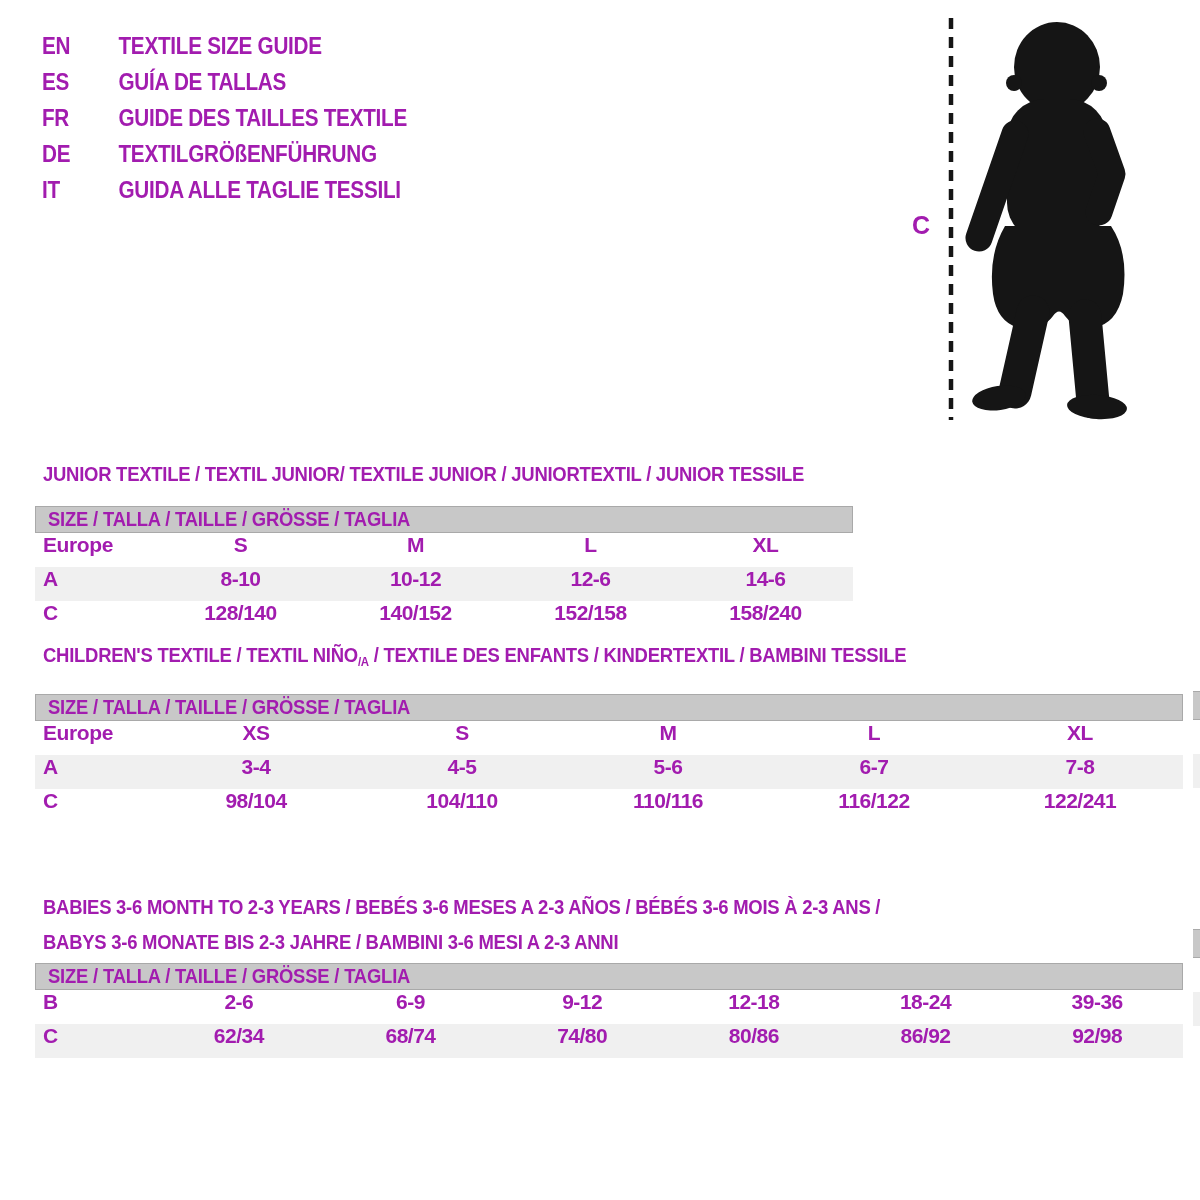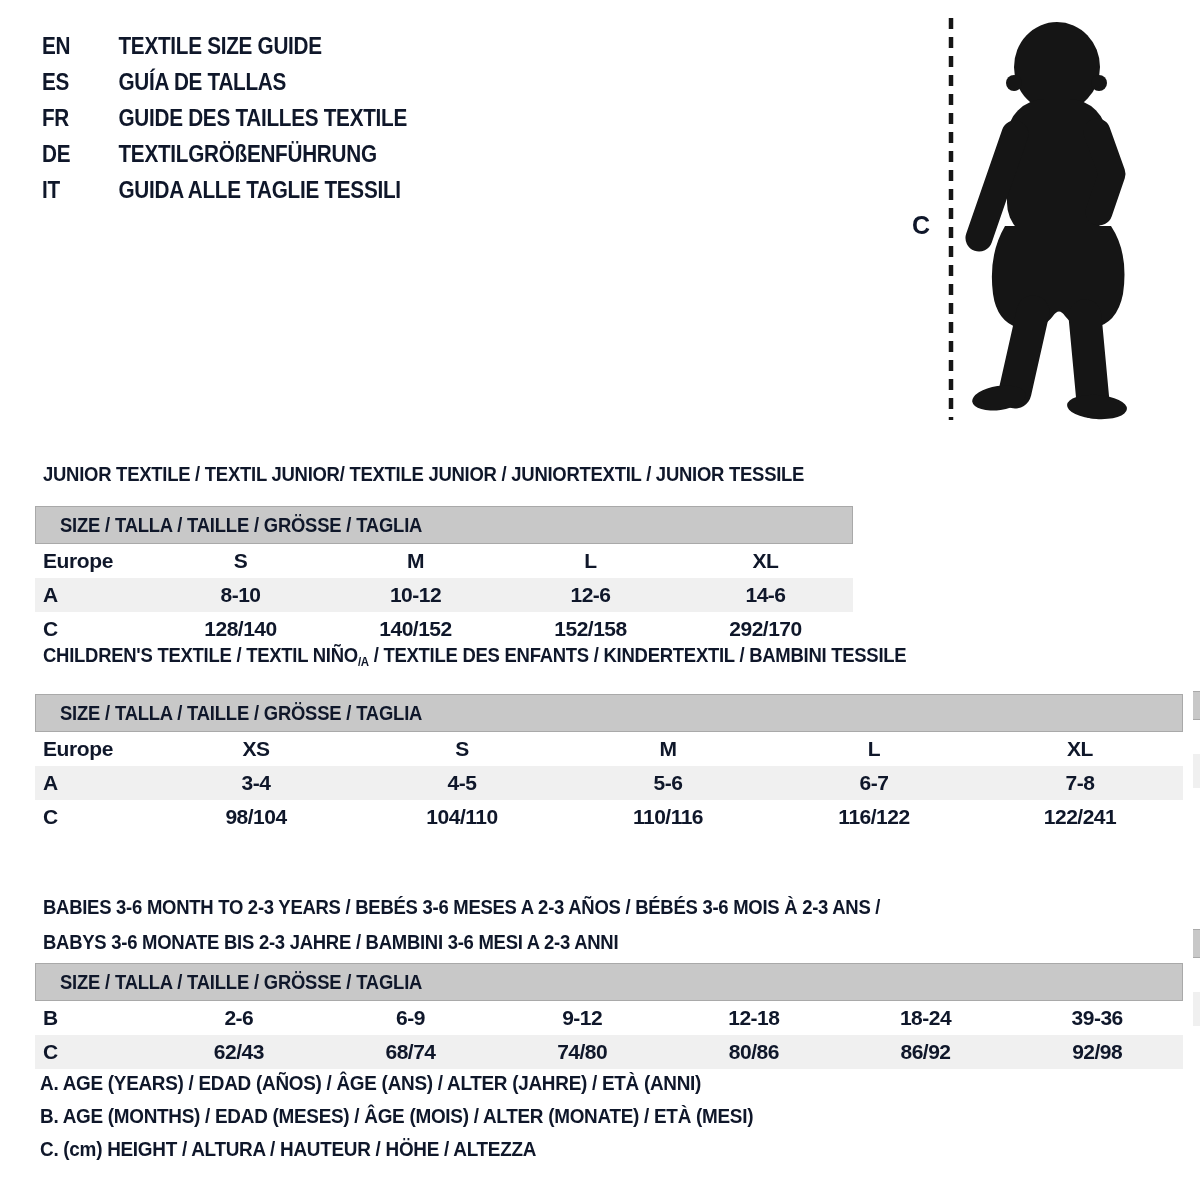--- a/index.html
+++ b/index.html
@@ -4,21 +4,21 @@
 <style>
   html, body { margin: 0; padding: 0; background: #888; }
   * { box-sizing: border-box; }
   #page {
     position: relative;
     width: 1200px;
     height: 1200px;
     margin: 0 auto;
     background: #ffffff;
     font-family: "Liberation Sans", sans-serif;
-    color: #0f172a;
+    color: #a21caf;
     overflow: hidden;
   }
 
   
   .header-block {
     position: absolute;
     top: 28px;
     left: 42px;
   }
   .lang-row {
@@ -69,39 +69,38 @@
     top: 4px;
   }
   .title-gap { height: 20px; }
   .title-gap-lg { height: 24px; }
 
   .size-table { background: #fff; }
   .size-table.w-junior { width: 818px; }
   .size-table.w-full   { width: 1148px; }
 
   .size-bar {
-    height: 38px;
+    height: 27px;
     background: #c8c8c8;
     border: 1px solid #a9a9a9;
     display: flex;
     align-items: center;
-    padding-left: 24px;
+    padding-left: 12px;
   }
   .size-bar span {
     font-size: 20px;
     font-weight: bold;
     letter-spacing: -0.2px;
     white-space: nowrap;
     transform: scaleX(0.92);
     transform-origin: 0 50%;
   }
   .trow {
     display: flex;
     height: 34px;
-    align-items: center;
   }
   .trow.shaded { background: #f0f0f0; }
   .tlabel {
     width: 118px;
     padding-left: 8px;
     font-size: 21px;
     font-weight: bold;
     letter-spacing: -0.4px;
   }
   .tcell {
@@ -203,21 +202,21 @@
         <div class="tcell">8-10</div>
         <div class="tcell">10-12</div>
         <div class="tcell">12-6</div>
         <div class="tcell">14-6</div>
       </div>
       <div class="trow">
         <div class="tlabel">C</div>
         <div class="tcell">128/140</div>
         <div class="tcell">140/152</div>
         <div class="tcell">152/158</div>
-        <div class="tcell">292/170</div>
+        <div class="tcell">158/240</div>
       </div>
     </div>
   </div>
 
   <div class="section" style="top:643px;">
     <div class="section-title">
       <span>CHILDREN'S TEXTILE / TEXTIL NIÑO</span><span class="sub">/A</span><span> / TEXTILE DES ENFANTS / KINDERTEXTIL / BAMBINI TESSILE</span>
     </div>
     <div class="title-gap-lg"></div>
     <div class="size-table w-full">
@@ -263,34 +262,29 @@
         <div class="tlabel">B</div>
         <div class="tcell">2-6</div>
         <div class="tcell">6-9</div>
         <div class="tcell">9-12</div>
         <div class="tcell">12-18</div>
         <div class="tcell">18-24</div>
         <div class="tcell">39-36</div>
       </div>
       <div class="trow shaded">
         <div class="tlabel">C</div>
-        <div class="tcell">62/43</div>
+        <div class="tcell">62/34</div>
         <div class="tcell">68/74</div>
         <div class="tcell">74/80</div>
         <div class="tcell">80/86</div>
         <div class="tcell">86/92</div>
         <div class="tcell">92/98</div>
       </div>
     </div>
   </div>
 
   <div class="sliver bar" style="top:691px;"></div>
   <div class="sliver shade" style="top:754px;"></div>
   <div class="sliver bar" style="top:929px;"></div>
   <div class="sliver shade" style="top:992px;"></div>
 
-  <div class="footnotes">
-    <div class="footnote">A. AGE (YEARS) / EDAD (AÑOS) / ÂGE (ANS) / ALTER (JAHRE) / ETÀ (ANNI)</div>
-    <div class="footnote">B. AGE (MONTHS) / EDAD (MESES) / ÂGE (MOIS) / ALTER (MONATE) / ETÀ (MESI)</div>
-    <div class="footnote">C. (cm) HEIGHT / ALTURA / HAUTEUR / HÖHE / ALTEZZA</div>
-  </div>
 
 </div>
 
 </body></html>

